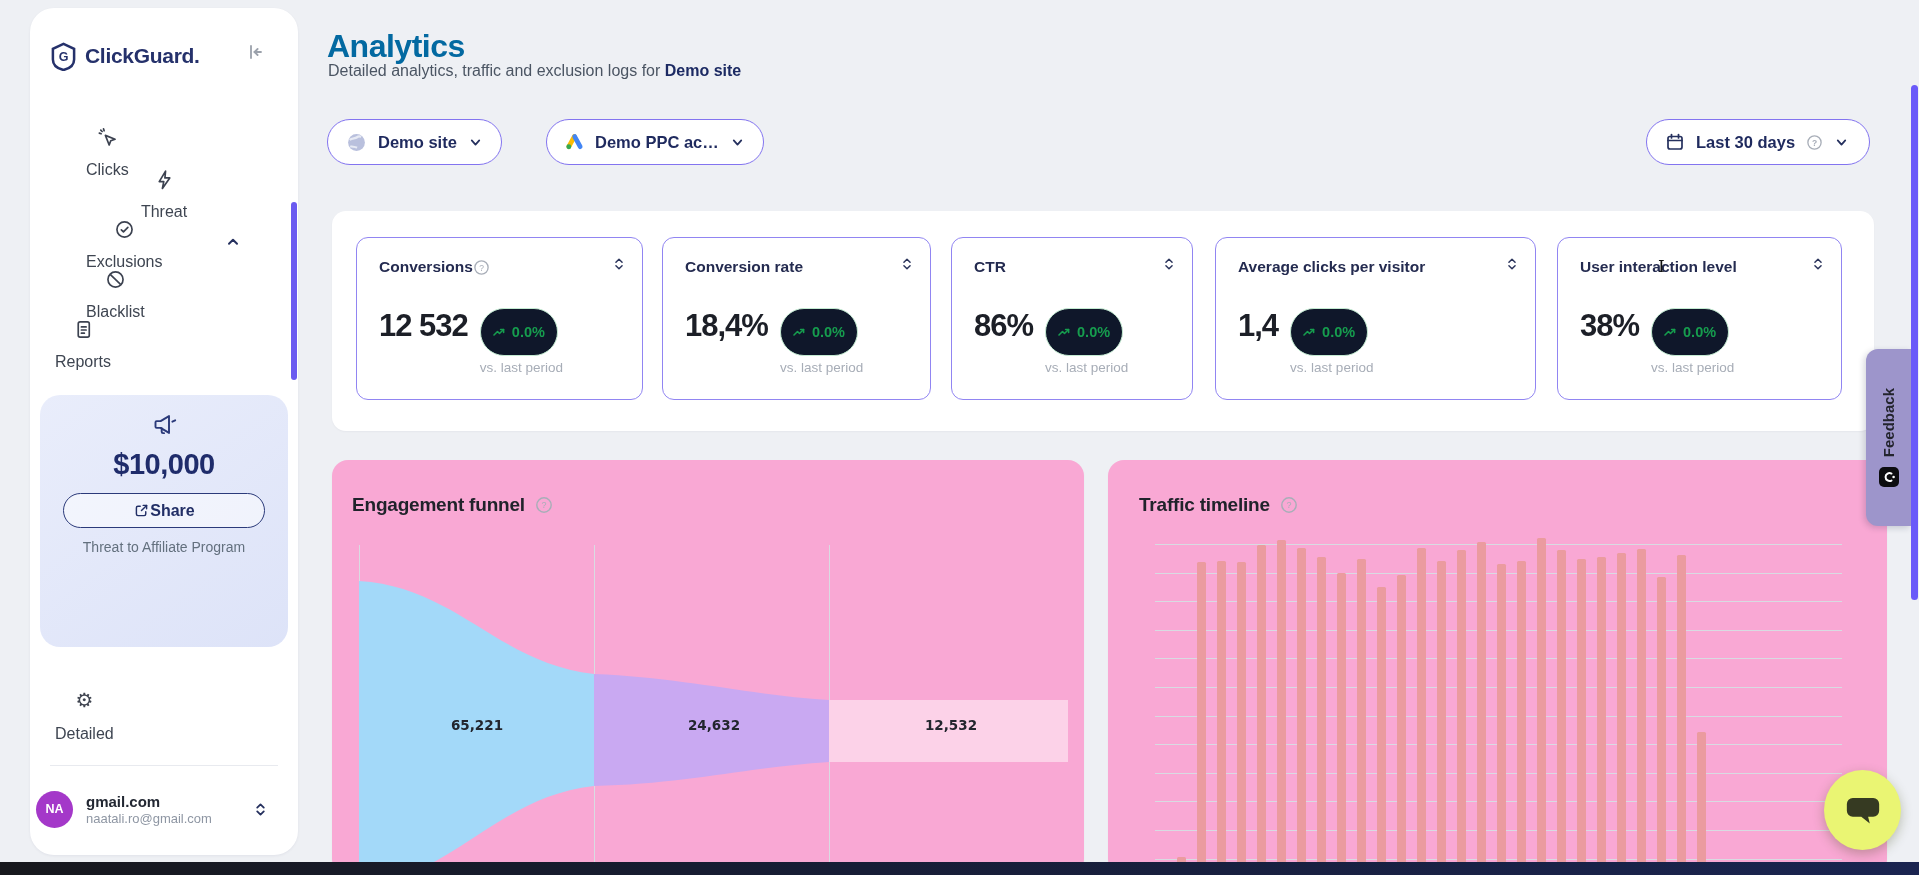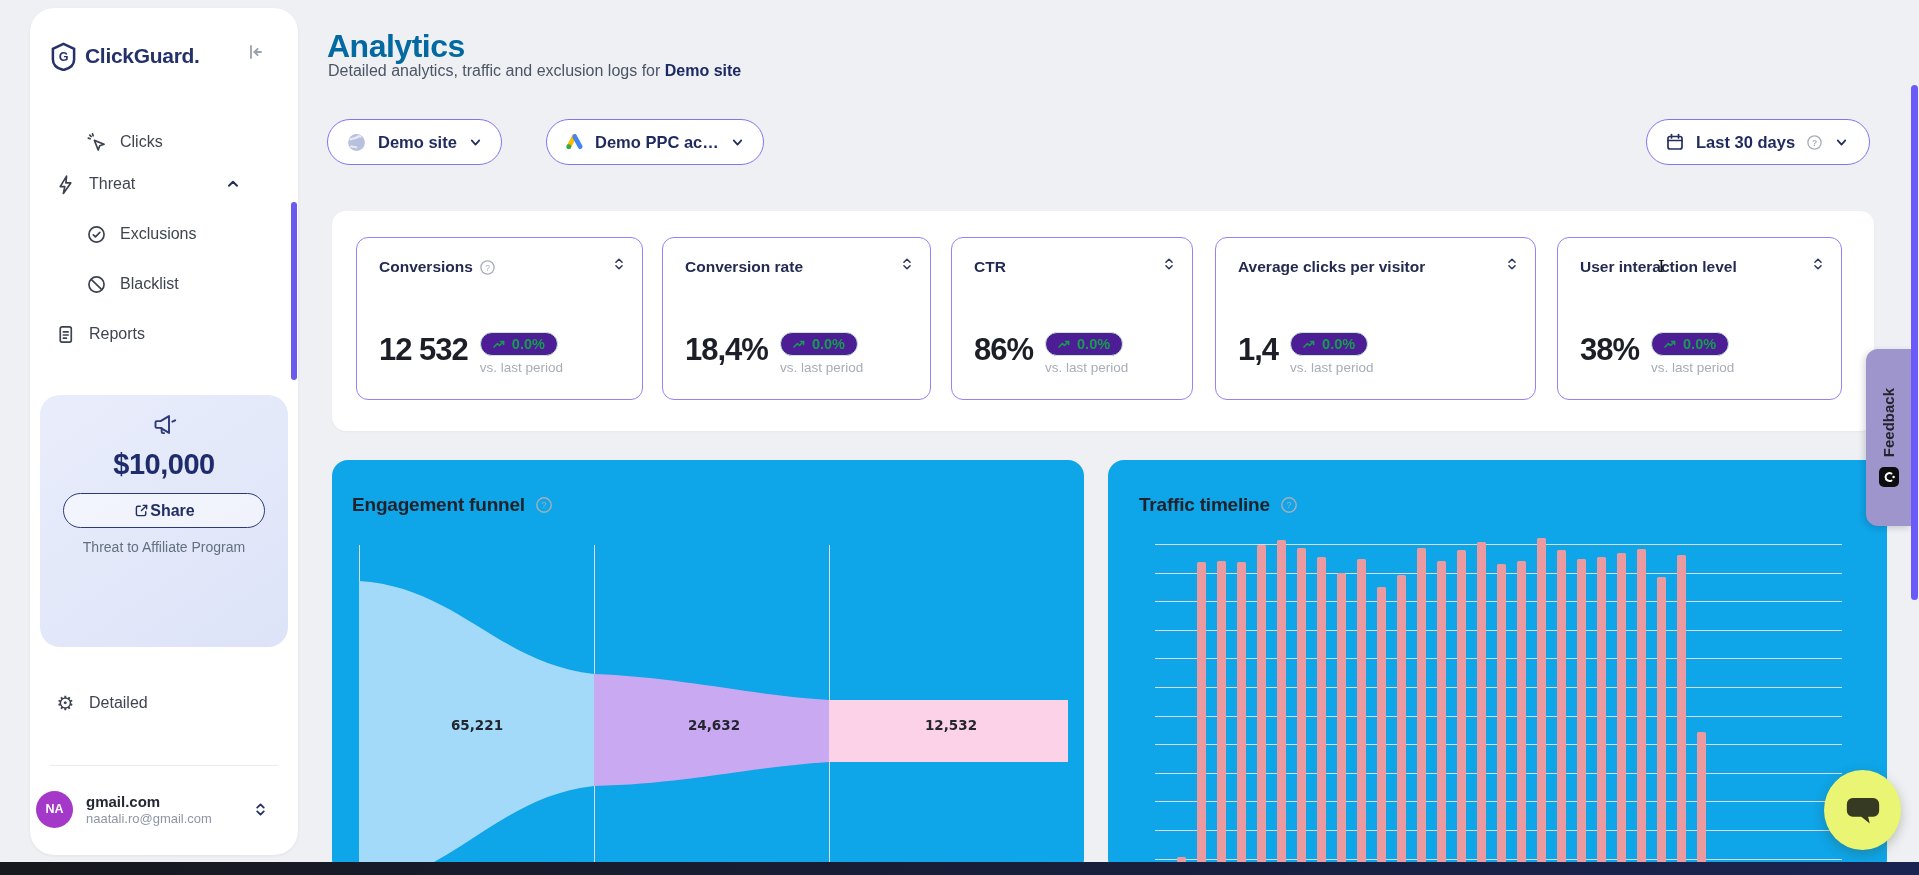--- a/index.html
+++ b/index.html
@@ -10,21 +10,21 @@
   }
   .abs { position:absolute; }
   .icon { display:inline-flex; align-items:center; justify-content:center; flex:0 0 auto; }
 
   
   #sidebar { left:30px; top:8px; width:268px; height:847px; background:#fff;
     border-radius:24px; box-shadow:0 1px 3px rgba(20,25,60,.06); }
   #logo-row { left:20px; top:30px; width:228px; height:36px; display:flex; align-items:center; }
   #brand-text { font-size:21px; font-weight:800; color:#25316b; letter-spacing:-.3px; margin-left:8px; }
   #collapse-btn { position:absolute; right:14px; top:4px; cursor:pointer; }
-  .nav-item { position:absolute; display:flex; align-items:center; gap:13px; height:30px; cursor:pointer; }
+  .nav-item { position:absolute; display:flex; align-items:center; gap:13px; height:30px; cursor:pointer;flex-direction:column; }
   .nav-label { font-size:16px; color:#3e4551; font-weight:500; }
   .nav-sub { left:56px; }
   .nav-top { left:25px; }
   #accent-bar { right:1px; top:194px; width:6px; height:178px; background:#6a5af0; border-radius:3px; }
 
   #promo-card { left:10px; top:387px; width:248px; height:252px; border-radius:20px;
     background:linear-gradient(145deg,#e9edfb 0%,#dde3f8 100%);
     display:flex; flex-direction:column; align-items:center; text-align:center; padding-top:16px; }
   #promo-text { width:200px; font-size:16px; font-weight:600; color:#2b3874; line-height:1.32; margin-top:6px; }
   #promo-amount { font-size:29px; font-weight:800; color:#1f2c6b; margin-top:10px; letter-spacing:-.5px; }
@@ -53,36 +53,36 @@
     font-size:16.5px; font-weight:600; color:#1f2a5e; cursor:pointer; }
   #filter-site { left:327px; }
   #filter-ppc  { left:546px; }
   #filter-date { left:1646px; width:224px; }
 
   
   #kpi-container { left:332px; top:211px; width:1542px; height:220px; background:#fff;
     border-radius:14px; box-shadow:0 1px 2px rgba(20,25,60,.04); }
   .kpi-card { position:absolute; top:26px; height:163px; border:1px solid #9185f2; border-radius:12px;
     background:#fff; padding:20px 22px; }
-  .kpi-head { display:flex; align-items:center; gap:6px; }
+  .kpi-head { display:flex; align-items:center; gap:0; }
   .kpi-label { font-size:15.5px; font-weight:600; color:#242b50; }
   .kpi-sort { position:absolute; right:16px; top:18px; cursor:pointer; }
   .kpi-valrow { position:absolute; left:22px; bottom:24px; display:flex; align-items:flex-start; gap:12px; }
   .kpi-value { font-size:31px; font-weight:800; color:#1c1f27; letter-spacing:-1px; line-height:1.15; }
-  .delta-pill { display:inline-flex; align-items:center; gap:6px; padding:3px 12px; border-radius:999px;
-    background:#4c1d95; border:1px solid #c4ebd2; color:#169d4e; font-size:14.5px; font-weight:600; }
+  .delta-pill { display:inline-flex; align-items:center; gap:6px; padding:15px 12px; border-radius:999px;
+    background:#0f172a; border:1px solid #c4ebd2; color:#169d4e; font-size:14.5px; font-weight:600; }
   .kpi-vs { font-size:13.5px; color:#a7adb7; margin-top:4px; }
   #kpi-1 { left:24px;  width:287px; }
   #kpi-2 { left:330px; width:269px; }
   #kpi-3 { left:619px; width:242px; }
   #kpi-4 { left:883px; width:321px; }
   #kpi-5 { left:1225px; width:285px; }
 
   
-  .chart-card { position:absolute; top:460px; height:415px; background:#0ea5e9; border-radius:16px;
+  .chart-card { position:absolute; top:460px; height:415px; background:#f9a8d4; border-radius:16px;
     box-shadow:0 1px 2px rgba(20,25,60,.04); }
   #funnel-card { left:332px; width:752px; }
   #traffic-card { left:1108px; width:779px; }
   .chart-title-row { position:absolute; top:34px; display:flex; align-items:center; gap:10px; }
   .chart-title { font-size:19px; font-weight:700; color:#20232b; letter-spacing:-.2px; }
   #funnel-card .chart-title-row { left:20px; }
   #traffic-card .chart-title-row { left:31px; }
 
   .vgrid { position:absolute; top:85px; width:1px; height:330px; background:#d9dce2; }
   #funnel-svg { position:absolute; left:25px; top:85px; }

